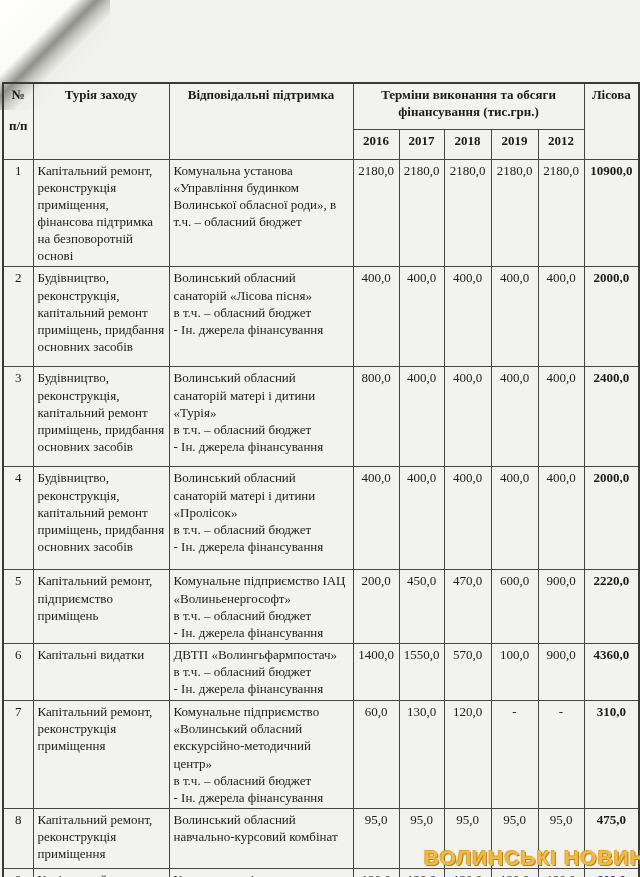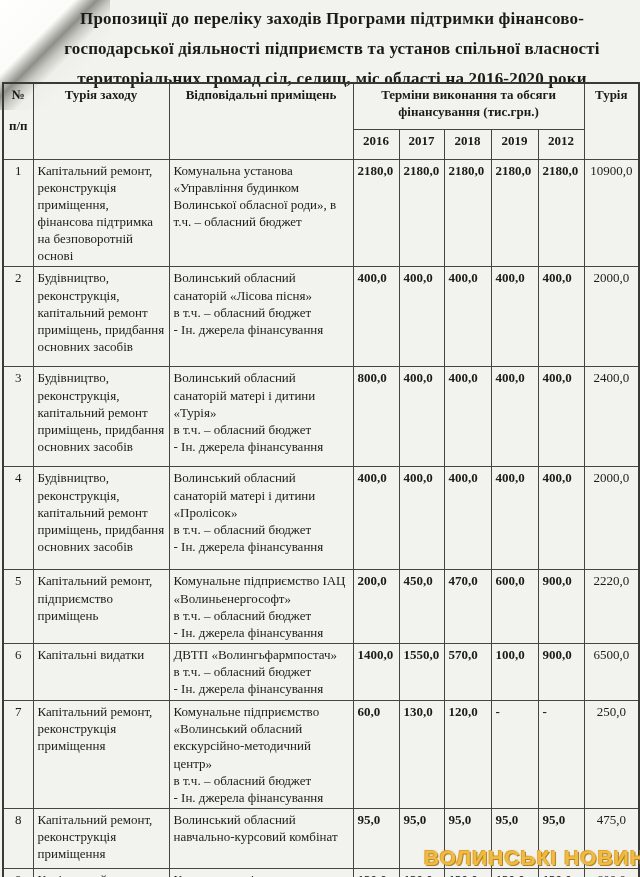--- a/index.html
+++ b/index.html
@@ -53,22 +53,22 @@
     font-size:13.5px;
   }
   thead tr.h1{height:46px;}
   thead tr.h2{height:30px;}
   th.num-head{vertical-align:middle;padding:4px 2px;}
   th.num-head .ntop{display:block;margin-bottom:14px;}
   th.terms{font-size:13.5px;line-height:1.5;padding:4px 10px;}
   td.c-num{text-align:center;padding-top:4px;}
   td.c-name{padding-right:2px;}
   td.c-exec{white-space:pre-line;}
-  td.c-val{text-align:left;padding-top:4px;font-weight:bold;}
-  td.c-total{text-align:center;font-weight:normal;padding-top:4px;}
+  td.c-val{text-align:center;padding-top:4px;}
+  td.c-total{text-align:center;font-weight:bold;padding-top:4px;}
   tbody tr:nth-of-type(1){height:102px;}
   tbody tr:nth-of-type(2){height:100px;}
   tbody tr:nth-of-type(3){height:100px;}
   tbody tr:nth-of-type(4){height:103px;}
   tbody tr:nth-of-type(5){height:63px;}
   tbody tr:nth-of-type(6){height:57px;}
   tbody tr:nth-of-type(7){height:87px;}
   tbody tr:nth-of-type(8){height:60px;}
   tbody tr:nth-of-type(9){height:80px;}
   .watermark{
@@ -85,46 +85,43 @@
       0 0 2px rgba(150,100,10,.55);
     white-space:nowrap;
   }
 </style>
 </head>
 <body>
 
 <div class="page">
   <div class="fold"></div>
 
-  <div class="title">Пропозиції до переліку заходів Програми підтримки фінансово-
-господарської діяльності підприємств та установ спільної власності
-територіальних громад  сіл, селищ, міс області  на 2016-2020 роки</div>
 
   <table class="main">
     <colgroup>
       <col class="c1">
         <col class="c2">
         <col class="c3">
       <col class="cy">
         <col class="cy2">
         <col class="cy3">
       <col class="cy4">
         <col class="cy5">
         <col class="ct">
     </colgroup>
     <thead>
       <tr class="h1">
         <th rowspan="2" class="num-head">
           <span class="ntop">№</span>
           <span>п/п</span>
         </th>
         <th rowspan="2">Турія заходу</th>
-        <th rowspan="2">Відповідальні приміщень</th>
+        <th rowspan="2">Відповідальні підтримка</th>
         <th colspan="5" class="terms">Терміни виконання та обсяги фінансування (тис.грн.)</th>
-        <th rowspan="2">Турія</th>
+        <th rowspan="2">Лісова</th>
       </tr>
       <tr class="h2">
         <th>2016</th>
         <th>2017</th>
         <th>2018</th>
         <th>2019</th>
         <th>2012</th>
       </tr>
     </thead>
     <tbody>
@@ -195,34 +192,34 @@
           <td class="c-num">6</td>
           <td class="c-name">Капітальні видатки</td>
           <td class="c-exec">ДВТП «Волингьфармпостач»
 в т.ч. – обласний бюджет
 - Ін. джерела фінансування</td>
           <td class="c-val">1400,0</td>
           <td class="c-val">1550,0</td>
           <td class="c-val">570,0</td>
           <td class="c-val">100,0</td>
           <td class="c-val">900,0</td>
-          <td class="c-total">6500,0</td>
+          <td class="c-total">4360,0</td>
         </tr>
         <tr>
           <td class="c-num">7</td>
           <td class="c-name">Капітальний ремонт, реконструкція приміщення</td>
           <td class="c-exec">Комунальне підприємство «Волинський обласний екскурсійно-методичний центр»
 в т.ч. – обласний бюджет
 - Ін. джерела фінансування</td>
           <td class="c-val">60,0</td>
           <td class="c-val">130,0</td>
           <td class="c-val">120,0</td>
           <td class="c-val">-</td>
           <td class="c-val">-</td>
-          <td class="c-total">250,0</td>
+          <td class="c-total">310,0</td>
         </tr>
         <tr>
           <td class="c-num">8</td>
           <td class="c-name">Капітальний ремонт, реконструкція приміщення</td>
           <td class="c-exec">Волинський обласний навчально-курсовий комбінат</td>
           <td class="c-val">95,0</td>
           <td class="c-val">95,0</td>
           <td class="c-val">95,0</td>
           <td class="c-val">95,0</td>
           <td class="c-val">95,0</td>

